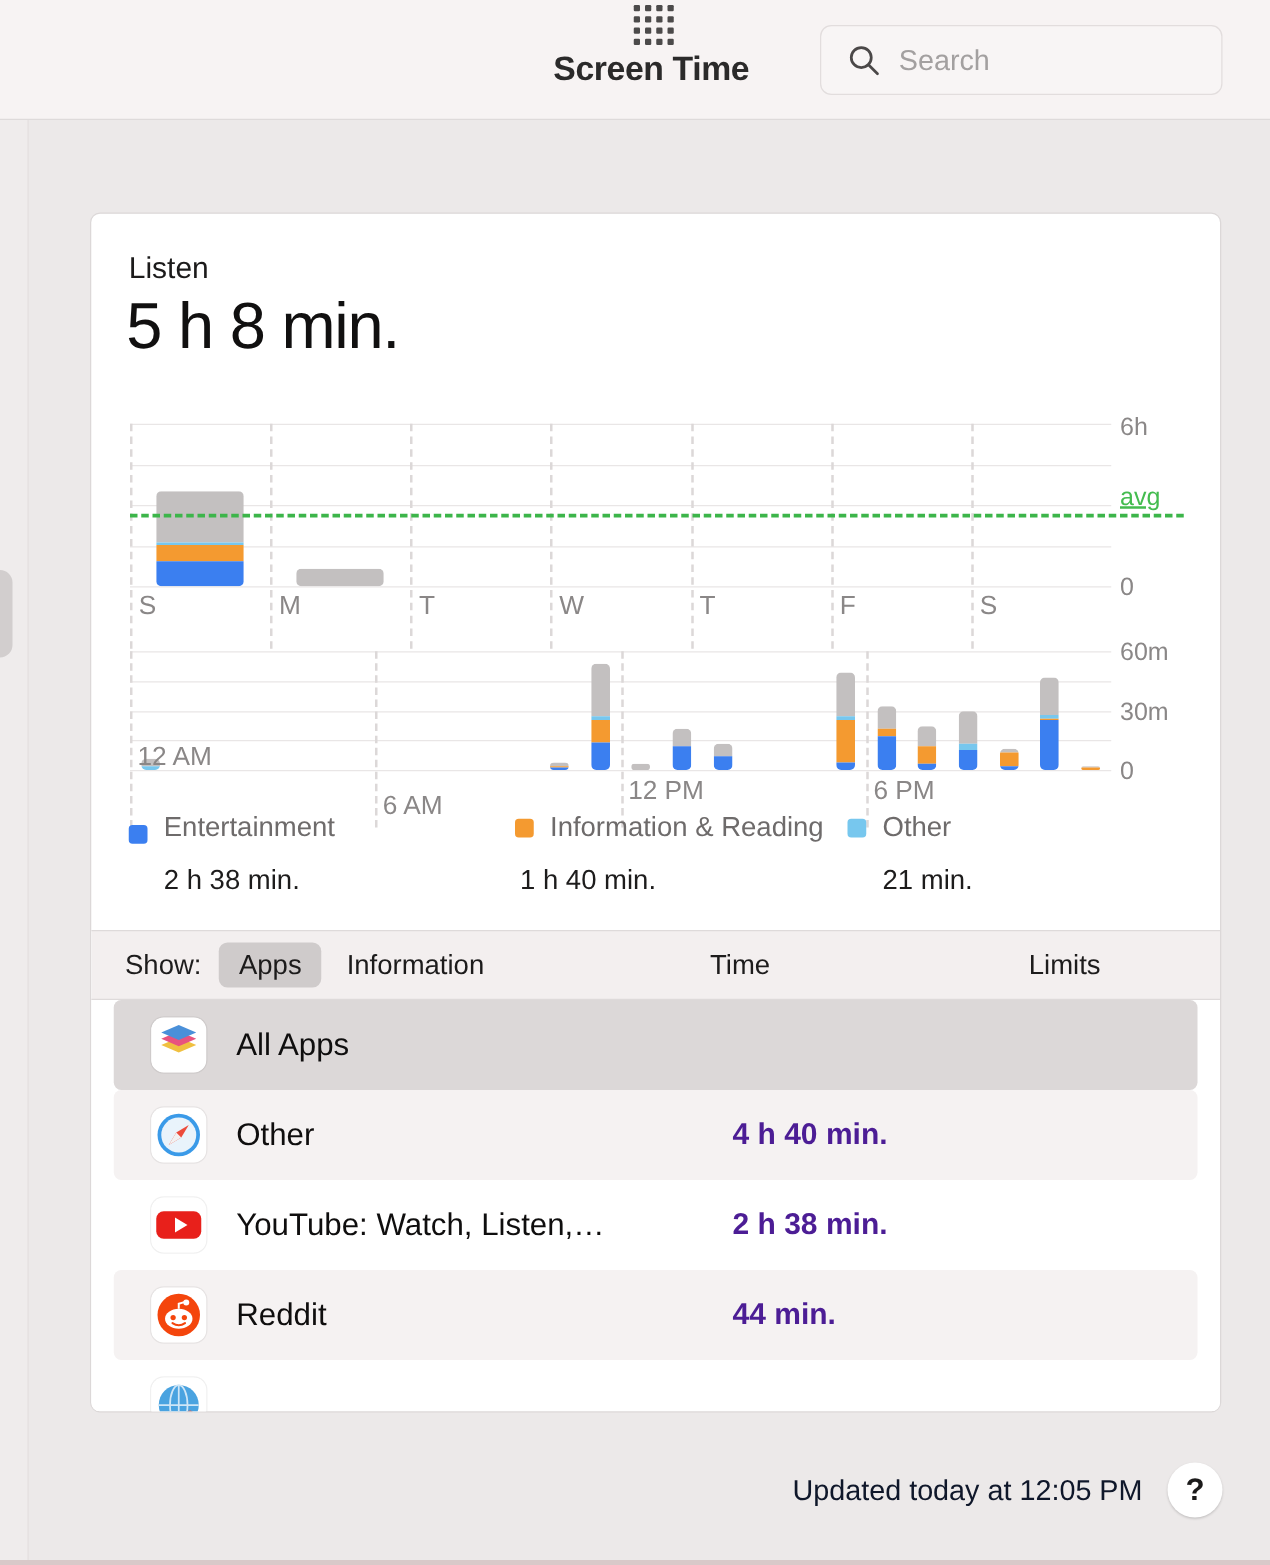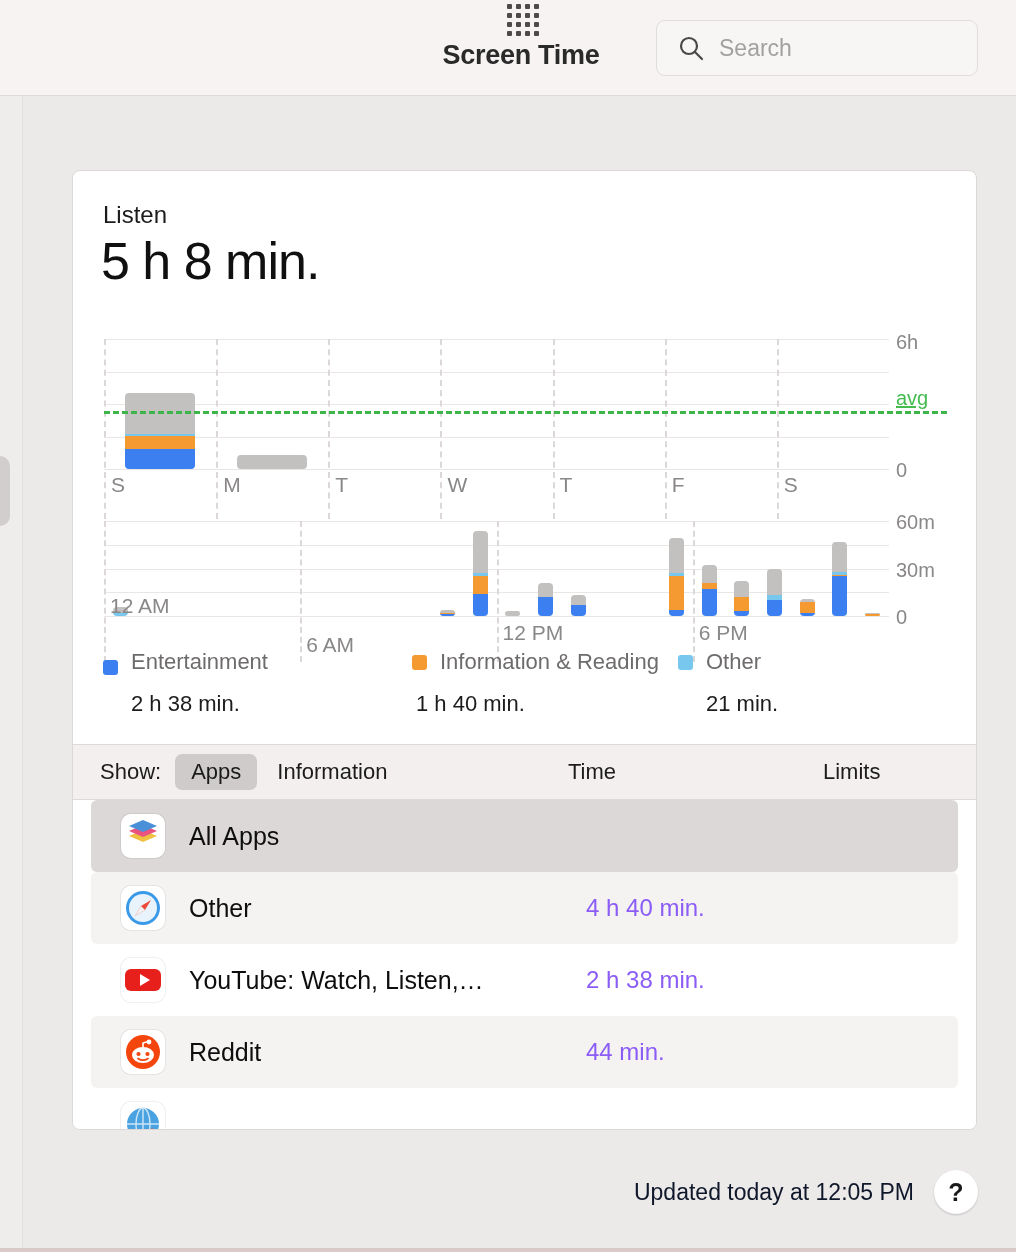--- a/index.html
+++ b/index.html
@@ -97,21 +97,21 @@
 
   
   .applist { position: absolute; left: 0; right: 0; top: 629px; bottom: 0; background: #fff; }
   .approw { position: absolute; left: 18px; right: 18px; height: 72px; display: flex; align-items: center;
     border-radius: 6px; }
   .approw.selected { background: #dcd8d8; }
   .approw.alt { background: #f5f2f2; }
   .appicon { margin-left: 30px; width: 44px; height: 44px; border-radius: 10px; flex: none;
     background: #fff; box-shadow: 0 0 0 1px rgba(0,0,0,0.06); position: relative; overflow: hidden; }
   .appname { margin-left: 24px; font-size: 25px; color: #0f0e0e; white-space: nowrap; }
-  .apptime { position: absolute; left: 495px; font-size: 24px; color: #8b5cf6; }
+  .apptime { position: absolute; left: 495px; font-size: 24px; color: #4c1d95; font-weight: bold; }
 
   
   .footer { position: absolute; right: 38px; bottom: 38px; display: flex; align-items: center; }
   .updated { font-size: 23px; color: #0f172a; }
   .helpbtn { margin-left: 20px; width: 44px; height: 44px; border-radius: 50%; background: #fff;
     box-shadow: 0 1px 2px rgba(0,0,0,0.18); display: flex; align-items: center; justify-content: center;
     font-size: 25px; font-weight: bold; color: #1b1a1a; }
   .bottom-strip { position: absolute; left: 0; right: 0; bottom: 0; height: 4px; background: #d9c9c9; }
 </style>
 </head>

